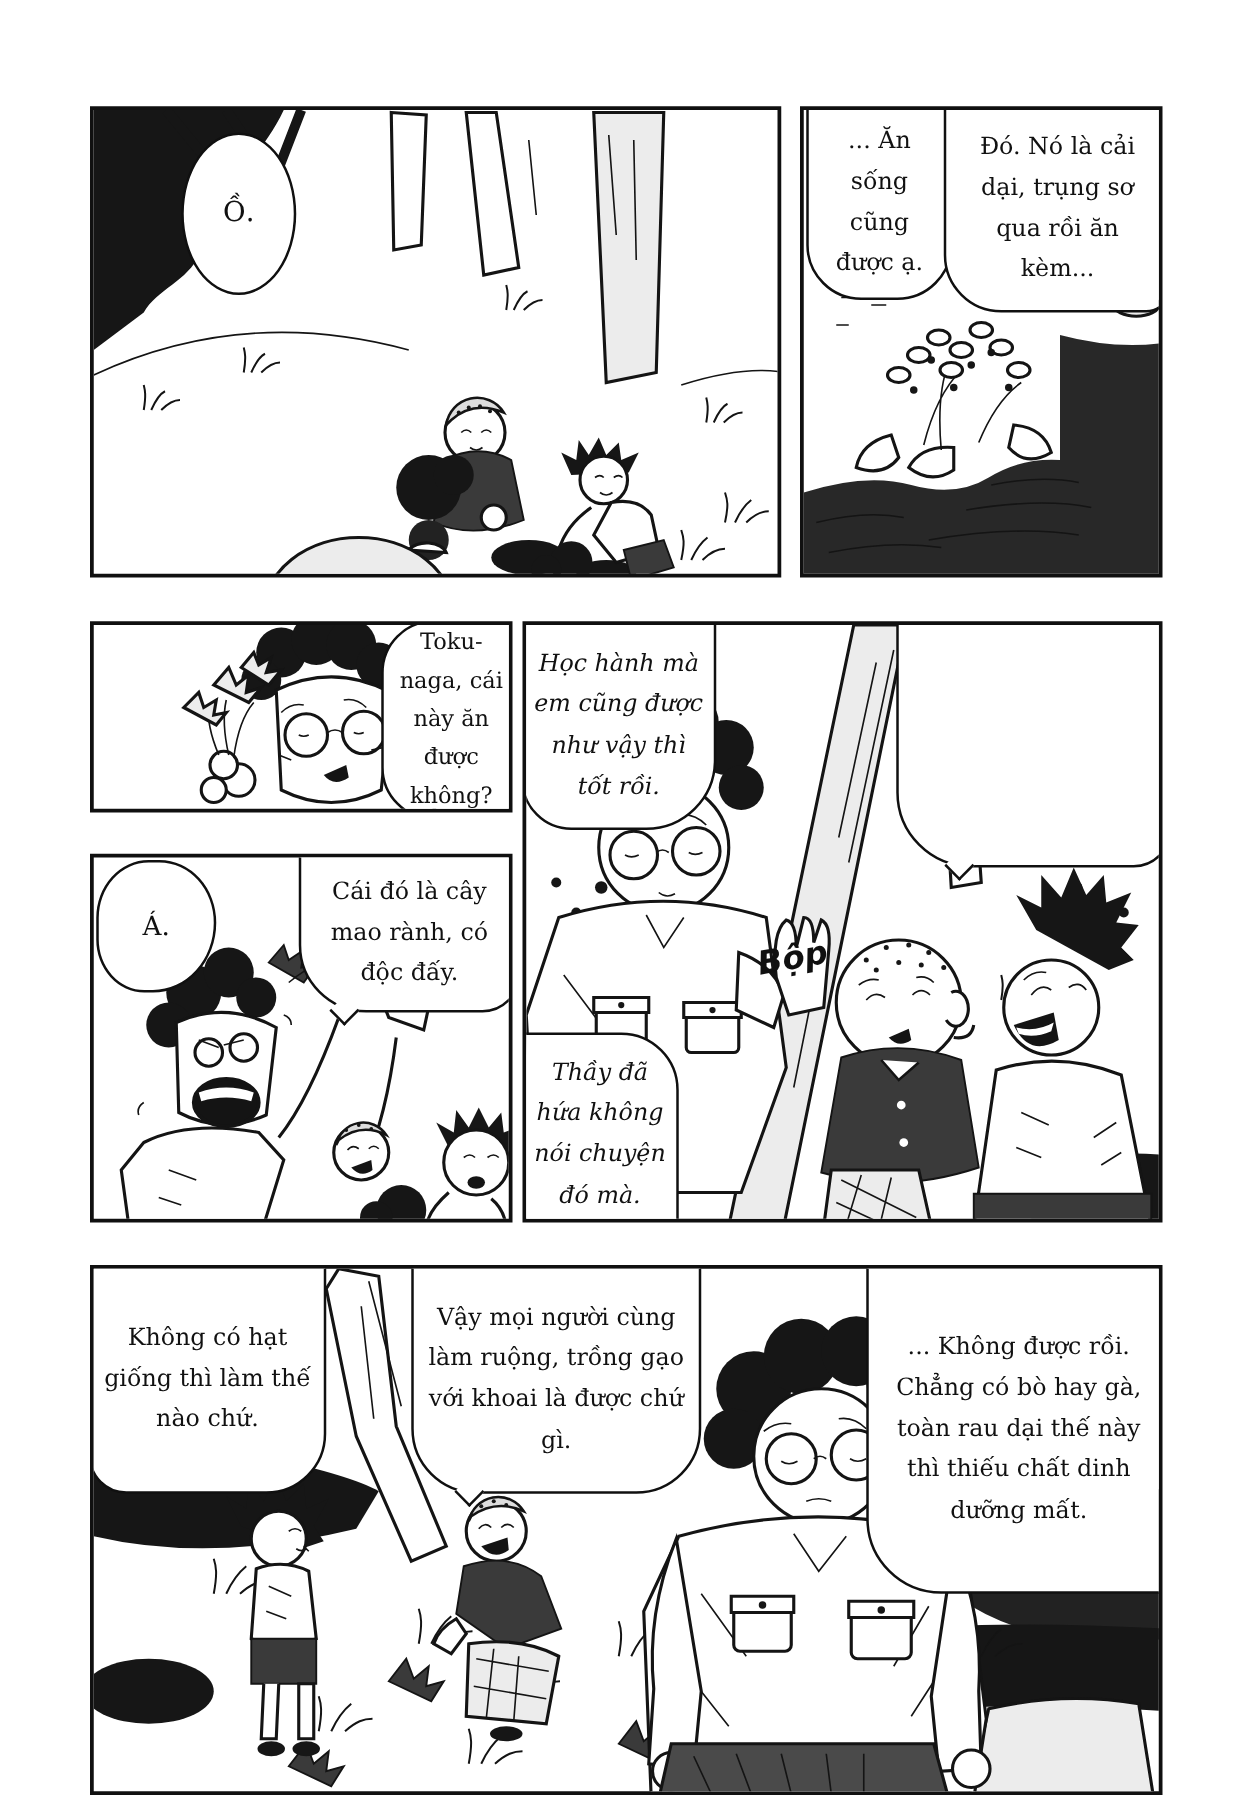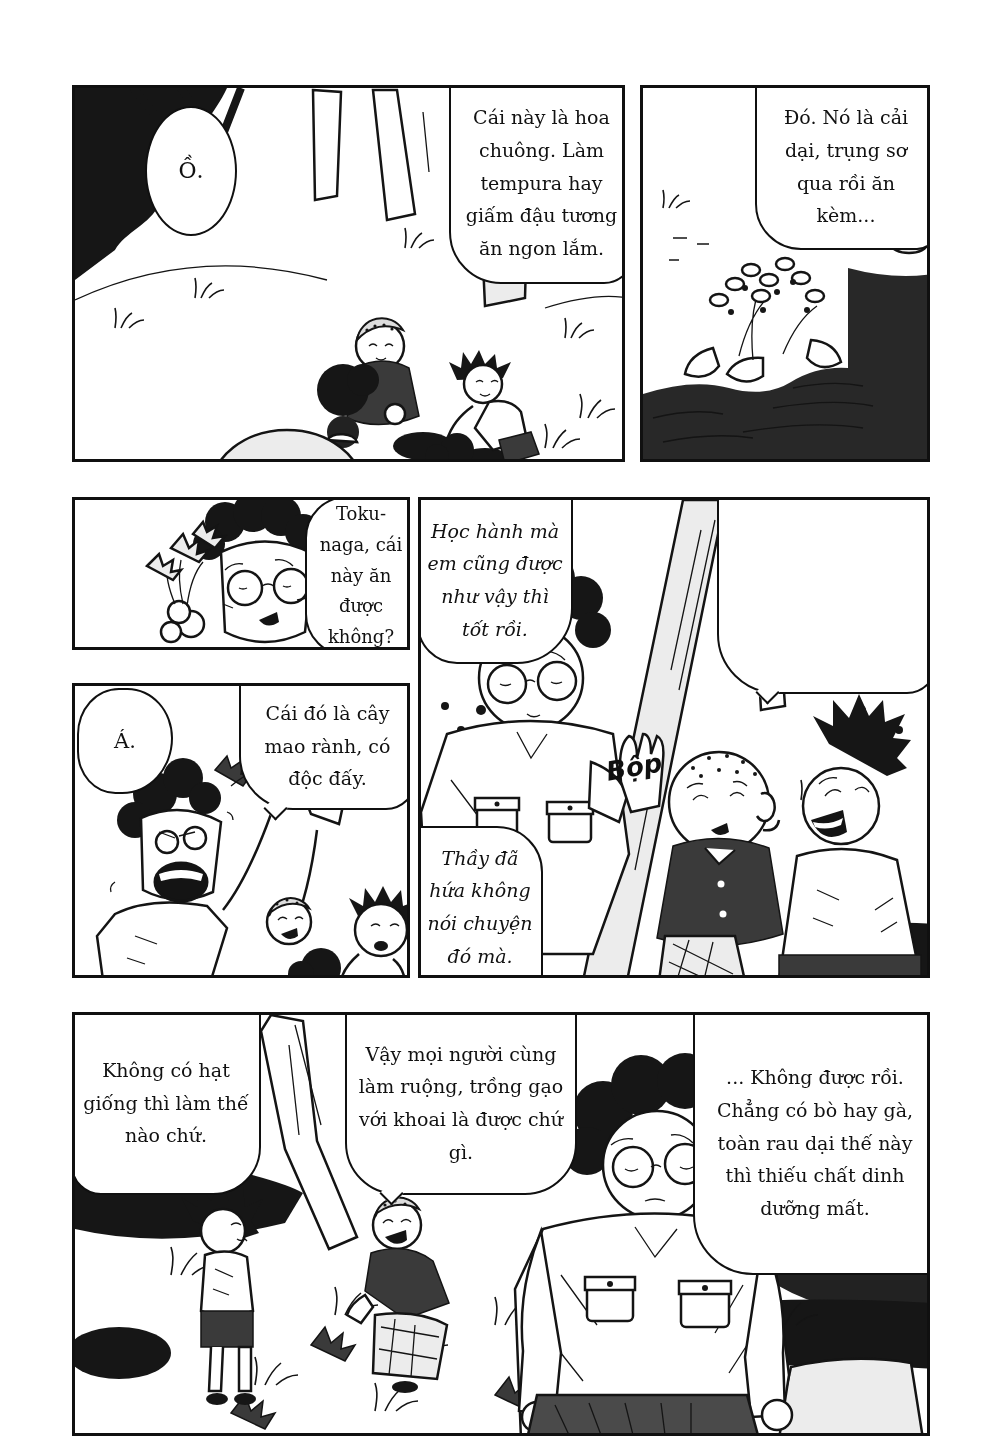--- a/index.html
+++ b/index.html
@@ -73,23 +73,20 @@
         <circle cx="268" cy="344" r="16" fill="#222"></circle>
         <path class="w" d="M252 352a16 10 0 0 1 30 2z"></path>
         <ellipse class="lt" cx="212" cy="402" rx="76" ry="60"></ellipse>
         <path class="ln2" d="M170 380q20-10 44-6m-48 36q30-12 62-4"></path>
         <path class="md" d="M142 444h146l12 56H128z"></path>
         <path class="ln2" d="M160 450l-6 46m30-46l-4 48m32-48l-2 48m32-48l2 48"></path>
       </g>
     </svg>
     <div class="bubble" style="left:70px;top:18px;width:92px;height:130px;border-radius:50%;font-size:22px;">
       <span class="txt">Ồ.</span>
-    </div>
-    <div class="bubble" style="left:374px;top:-6px;width:185px;height:202px;border-radius:0 0 30px 52px;font-size:19px;">
-      <span class="txt">Cái này là hoa chuông. Làm tempura hay giấm đậu tương ăn ngon lắm.</span>
     </div>
   </div>
 
   <div class="panel" style="left:640px;top:85px;width:290px;height:377px;">
     <svg width="290" height="377" viewBox="0 0 290 377">
       <g>
         <path class="dk" d="M205 180q45 12 85 6v190H0v-70q50-16 86-6t62-6 57-14z" opacity="0.92"></path>
         <path class="ln2" d="M150 300q40-8 70-2m-90 22q60-10 100-2m-130 26q70-12 120-4" stroke="#fff" fill="none"></path>
         <path class="ln2" d="M10 330q40-10 70-4m-60 28q50-10 90-4" stroke="#fff" fill="none"></path>
         <ellipse class="lt" cx="236" cy="128" rx="22" ry="11"></ellipse>
@@ -112,20 +109,23 @@
             <ellipse class="w" cx="118" cy="208" rx="9" ry="6"></ellipse>
           <circle class="dk" cx="102" cy="200" r="3"></circle>
             <circle class="dk" cx="134" cy="204" r="3"></circle>
           <circle class="dk" cx="150" cy="194" r="3"></circle>
             <circle class="dk" cx="88" cy="224" r="3"></circle>
           <circle class="dk" cx="164" cy="222" r="3"></circle>
             <circle class="dk" cx="120" cy="222" r="3"></circle>
         </g>
       </g>
     </svg>
+    <div class="bubble" style="left:2px;top:-5px;width:117px;height:157px;border-radius:0 0 44px 44px;font-size:19px;">
+      <span class="txt">... Ăn sống cũng được ạ.</span>
+    </div>
     <div class="bubble" style="left:112px;top:-5px;width:182px;height:167px;border-radius:0 0 20px 46px;font-size:19px;">
       <span class="txt">Đó. Nó là cải dại, trụng sơ qua rồi ăn kèm...</span>
     </div>
   </div>
 
   <div class="panel" style="left:72px;top:497px;width:338px;height:153px;">
     <svg width="338" height="153" viewBox="0 0 338 153">
       <g>
         <circle class="dk" cx="150" cy="22" r="20"></circle>
           <circle class="dk" cx="178" cy="12" r="20"></circle>
@@ -376,21 +376,21 @@
         <path class="w" d="M688 222q24 56 20 116l2 62-34 2-6-60z"></path>
         <circle class="w" cx="462" cy="402" r="15"></circle>
           <circle class="w" cx="702" cy="400" r="15"></circle>
         <path d="M452 424l10-44h210l12 44z" fill="#4a4a4a" stroke="#141414" stroke-width="2.5"></path>
         <path class="ln2" d="M480 390l14 30m20-32l12 32m24-32l8 32m28-32l4 32m26-32l0 32" stroke="#222"></path>
       </g>
     </svg>
     <div class="bubble" style="left:-4px;top:-4px;width:190px;height:184px;border-radius:0 0 48px 30px;font-size:19px;">
       <span class="txt">Không có hạt giống thì làm thế nào chứ.</span>
     </div>
-    <div class="bubble" style="left:254px;top:-4px;width:232px;height:184px;border-radius:0 0 52px 52px;font-size:19px;margin-left:16px;">
+    <div class="bubble" style="left:254px;top:-4px;width:232px;height:184px;border-radius:0 0 52px 52px;font-size:19px;">
       <span class="txt">Vậy mọi người cùng làm ruộng, trồng gạo với khoai là được chứ gì.</span>
       <i class="tail down" style="left:36px;bottom:-9px;"></i>
     </div>
     <div class="bubble" style="left:618px;top:-4px;width:244px;height:264px;border-radius:0 0 0 60px;font-size:19px;">
       <span class="txt">... Không được rồi. Chẳng có bò hay gà, toàn rau dại thế này thì thiếu chất dinh dưỡng mất.</span>
     </div>
   </div>
 
 </div>
 

